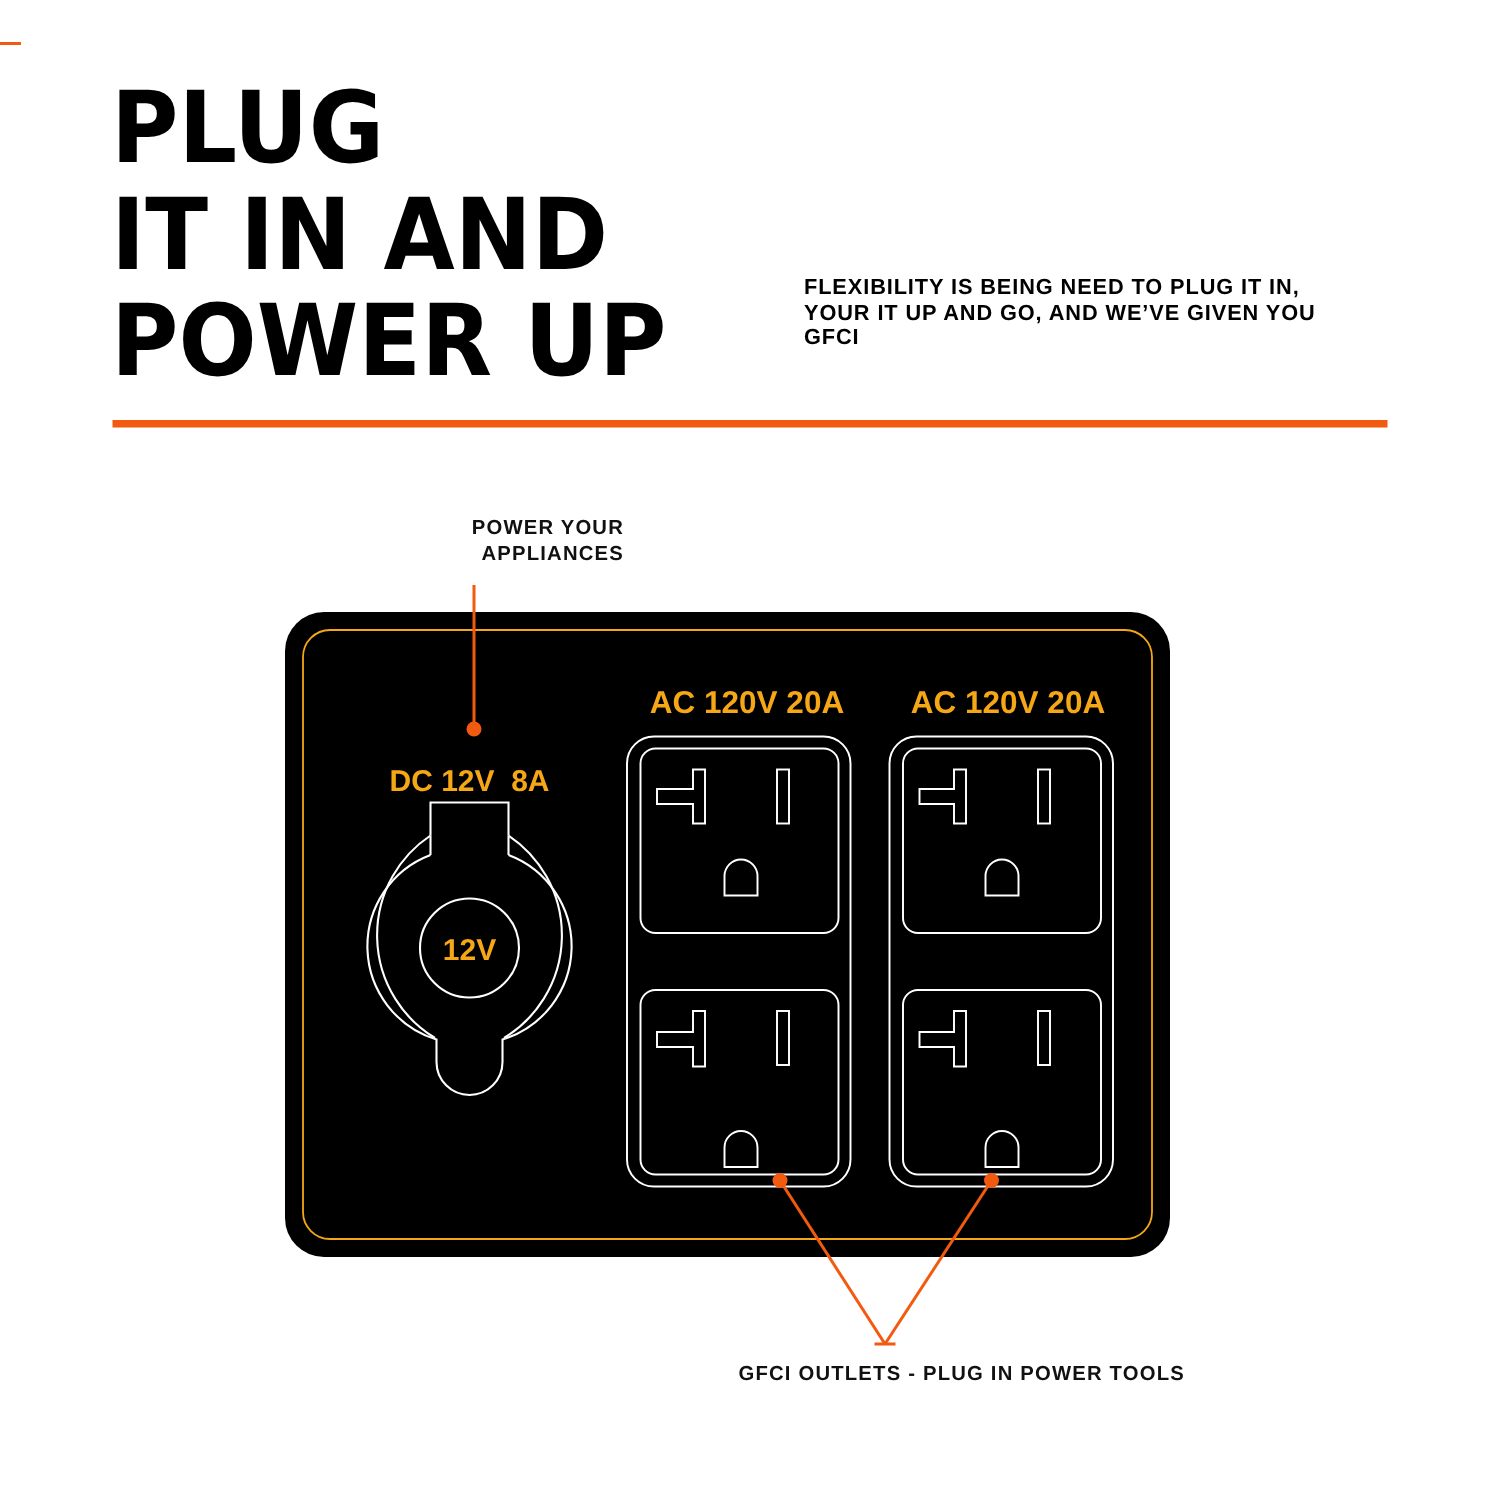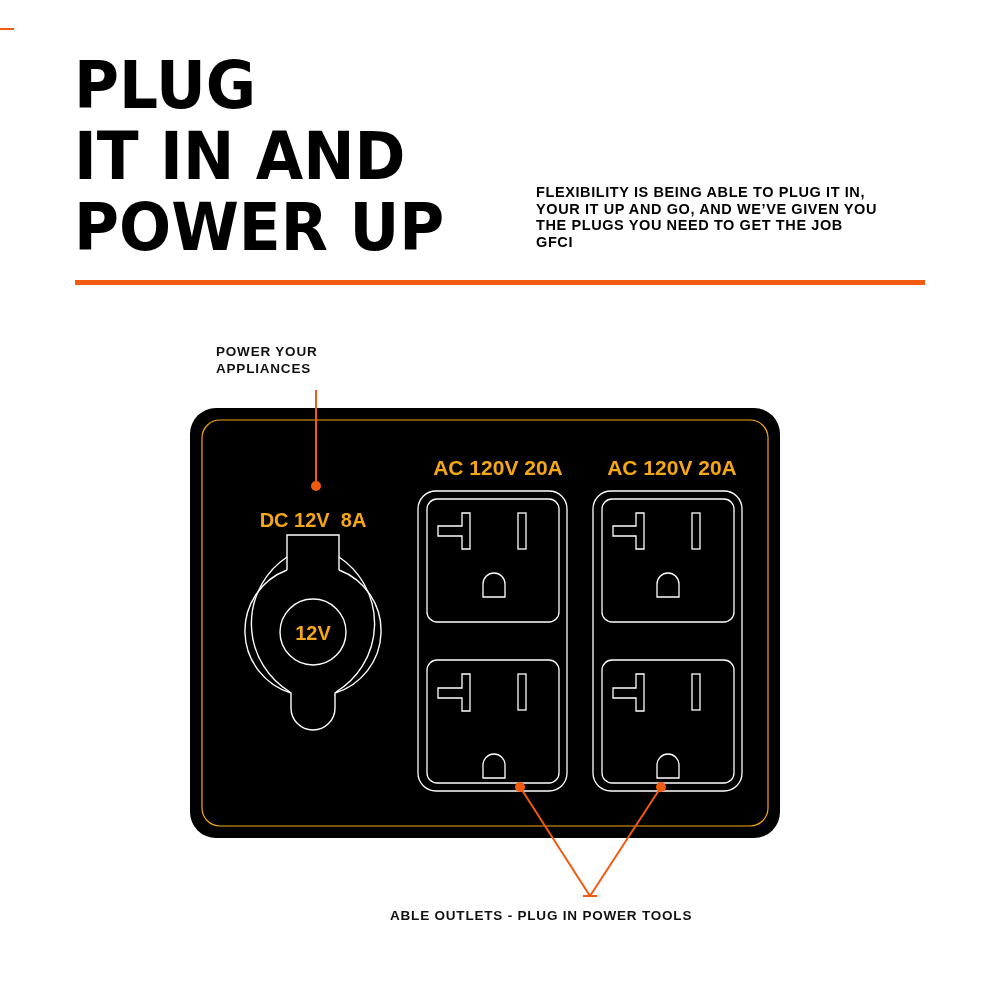--- a/index.html
+++ b/index.html
@@ -3,42 +3,41 @@
   <meta charset="utf-8">
   <style>
     html, body { margin: 0; padding: 0; }
     body { width: 1000px; height: 1000px; background: #ffffff; position: relative; overflow: hidden; font-family: "DejaVu Sans", sans-serif; }
     .corner-tick { position: absolute; left: 0; top: 28px; width: 14px; height: 2px; background: #f25a0f; }
     .headline { position: absolute; left: 74px; top: 50px; margin: 0; font-family: "DejaVu Sans", sans-serif; font-weight: bold; font-size: 66px; line-height: 71px; color: #000; letter-spacing: 0px; transform: scaleX(0.93); transform-origin: left top; }
     .headline span { display: block; }
     .blurb { position: absolute; left: 536px; top: 184px; width: 400px; font-family: "Liberation Sans", sans-serif; font-weight: bold; font-size: 14.5px; line-height: 16.5px; color: #000; letter-spacing: 0.6px; }
     .blurb span { display: block; white-space: nowrap; }
     .rule { position: absolute; left: 75px; top: 280px; width: 850px; height: 5px; background: #f25a0f; }
-    .callout { position: absolute; font-family: "Liberation Sans", sans-serif; font-weight: bold; font-size: 13.5px; line-height: 17px; color: #111; letter-spacing: 0.8px; text-align: left; }
+    .callout { position: absolute; font-family: "Liberation Sans", sans-serif; font-weight: bold; font-size: 13.5px; line-height: 17px; color: #111; letter-spacing: 0.8px; text-align: right; }
     .callout span { display: block; }
     .callout-top { left: 216px; top: 343px; width: 200px; }
     .callout-bottom { left: 390px; top: 907px; width: 400px; }
     svg.panel { position: absolute; left: 0; top: 0; }
     .label-y { font-family: "Liberation Sans", sans-serif; font-weight: bold; fill: #f5a716; }
   </style>
 </head>
 <body>
 
 <div class="corner-tick"></div>
 
 <h1 class="headline">
   <span>PLUG</span>
   <span>IT IN AND</span>
   <span>POWER UP</span>
 </h1>
 
 <div class="blurb">
-  <span>FLEXIBILITY IS BEING ABLE TO PLUG IT IN,</span>
+  <span>FLEXIBILITY IS BEING NEED TO PLUG IT IN,</span>
   <span>YOUR IT UP AND GO, AND WE’VE GIVEN YOU</span>
-  <span>THE PLUGS YOU NEED TO GET THE JOB</span>
   <span>GFCI</span>
 </div>
 
 <div class="rule"></div>
 
 <div class="callout callout-top">
   <span>POWER YOUR</span>
   <span>APPLIANCES</span>
 </div>
 
@@ -99,14 +98,14 @@
   <g>
     <line x1="520" y1="787" x2="590" y2="896" stroke="#f25a0f" stroke-width="2"></line>
     <line x1="661" y1="787" x2="590" y2="896" stroke="#f25a0f" stroke-width="2"></line>
     <line x1="583" y1="896" x2="597" y2="896" stroke="#f25a0f" stroke-width="2"></line>
     <circle cx="520" cy="787" r="5" fill="#f25a0f"></circle>
     <circle cx="661" cy="787" r="5" fill="#f25a0f"></circle>
   </g>
 </svg>
 
 <div class="callout callout-bottom">
-  <span>ABLE OUTLETS - PLUG IN POWER TOOLS</span>
+  <span>GFCI OUTLETS - PLUG IN POWER TOOLS</span>
 </div>
 
 </body></html>

